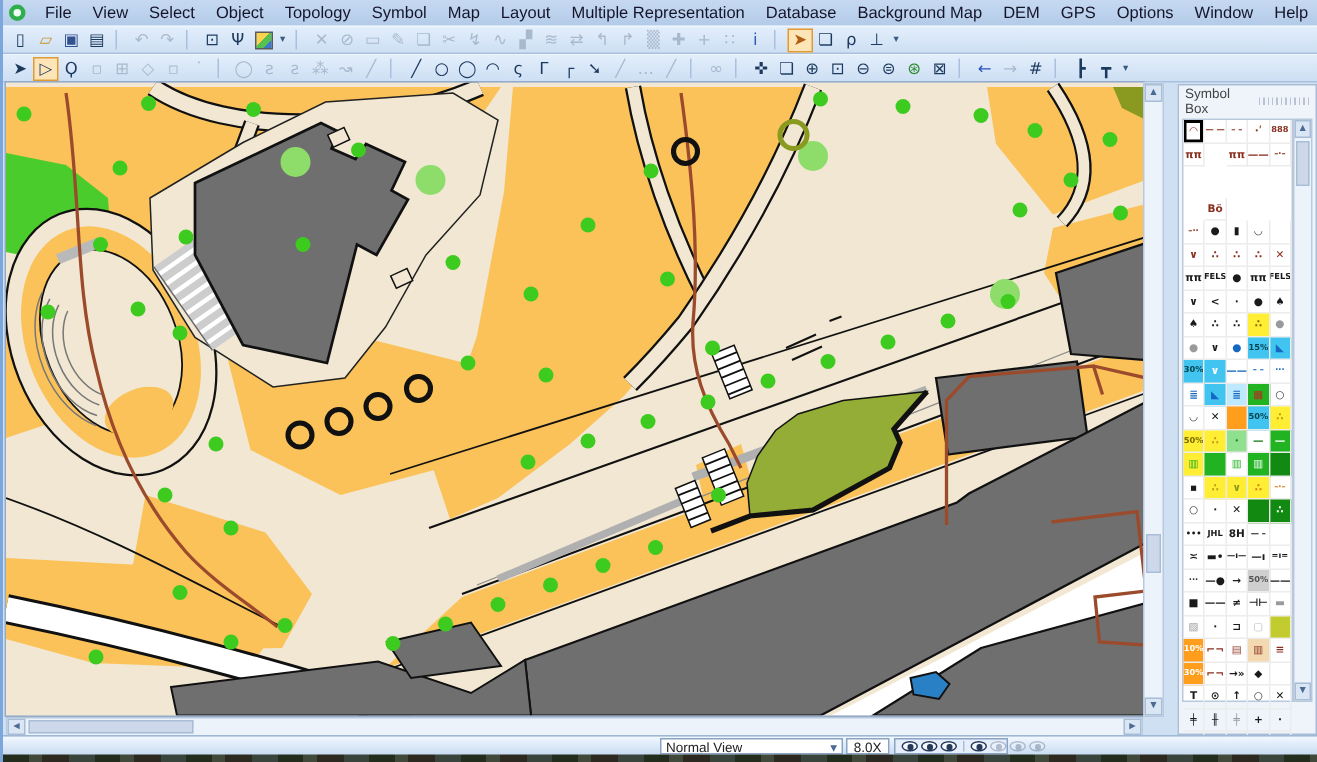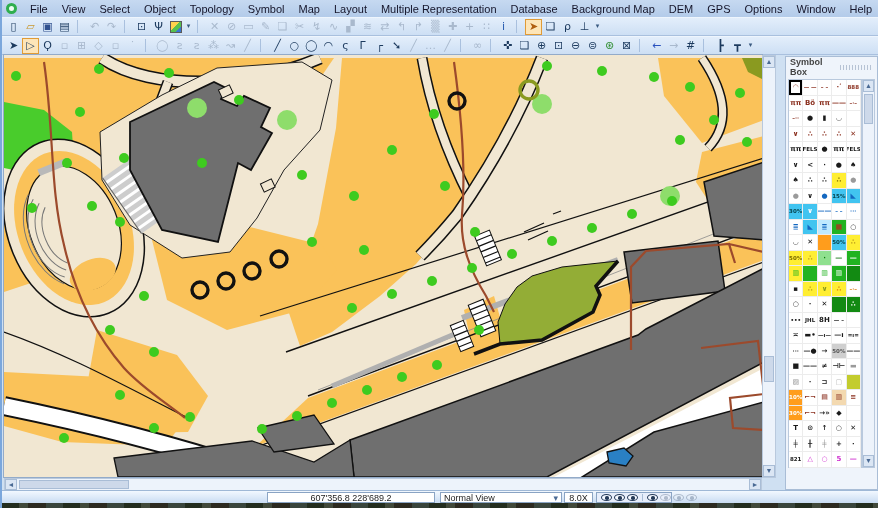--- a/index.html
+++ b/index.html
@@ -34,21 +34,21 @@
   
   .sb { position:absolute; background:#edf3fb; border:1px solid #b9c9dd; }
   #vscroll { left:760px; top:55px; width:14px; height:423px; }
   #hscroll { left:2px; top:478px; width:758px; height:13px; }
   .sb-btn { position:absolute; background:#dbe6f4; border:1px solid #a9bdd6; color:#4a6a94;
             font-size:7px; line-height:10px; text-align:center; }
   .sb-thumb { position:absolute; background:#cdd9ea; border:1px solid #a9bdd6; }
   
   #panel { position:absolute; left:783px; top:56px; width:93px; height:434px;
            background:#eff4fb; border:1px solid #a9bdd6; }
-  #panel-header { height:20px; display:flex; align-items:center; padding:0 4px; font-size:9px; color:#444;font-weight:bold; }
+  #panel-header { height:20px; display:flex; align-items:center; padding:0 4px; font-size:9px; color:#444; }
   #panel-grip { width:38px; height:5px; margin-left:5px;
                 background:repeating-linear-gradient(90deg,#b7c3d4 0 1px,transparent 1px 3px); }
   #sym-wrap { position:absolute; left:2px; top:22px; width:74px; height:389px; background:#fff;
               border:1px solid #b9c9dd; display:flex; flex-wrap:wrap; align-content:flex-start; }
   .sym-cell { width:14.4px; height:15.5px; border-right:1px solid #ececec; border-bottom:1px solid #ececec;
               display:flex; align-items:center; justify-content:center;
               font-family:"DejaVu Sans", sans-serif; font-size:7px; font-weight:bold; overflow:hidden; }
   .sym-cell.sel { box-shadow:inset 0 0 0 2px #000; }
   #sym-scroll { position:absolute; right:2px; top:22px; width:13px; height:389px;
                 background:#edf3fb; border:1px solid #b9c9dd; }
@@ -356,21 +356,21 @@
       <span>Symbol Box</span>
       <span id="panel-grip"></span>
     </div>
     <div id="sym-wrap">
         <div class="sym-cell sel" style="color: rgb(138, 47, 30);">◠</div>
         <div class="sym-cell" style="color: rgb(138, 47, 30); font-size: 5.5px;">— —</div>
         <div class="sym-cell" style="color: rgb(138, 47, 30); font-size: 5.5px;">– –</div>
         <div class="sym-cell" style="color: rgb(138, 47, 30);">·ʹ</div>
         <div class="sym-cell" style="color: rgb(138, 47, 30); font-size: 5.5px;">888</div>
         <div class="sym-cell" style="color: rgb(138, 47, 30);">ππ</div>
-        <div class="sym-cell" style="color: rgb(138, 47, 30);">Bö</div>
+        <div class="sym-cell" style="color: rgb(138, 47, 30); margin-top: 36px;">Bö</div>
         <div class="sym-cell" style="color: rgb(138, 47, 30);">ππ</div>
         <div class="sym-cell" style="color: rgb(138, 47, 30);">——</div>
         <div class="sym-cell" style="color: rgb(138, 47, 30); font-size: 5.5px;">–·–</div>
         <div class="sym-cell" style="color: rgb(138, 47, 30); font-size: 5.5px;">–··</div>
         <div class="sym-cell" style="color: rgb(26, 26, 26);">●</div>
         <div class="sym-cell" style="color: rgb(26, 26, 26);">▮</div>
         <div class="sym-cell" style="color: rgb(26, 26, 26);">◡</div>
         <div class="sym-cell" style="color: rgb(26, 26, 26);"></div>
         <div class="sym-cell" style="color: rgb(138, 47, 30);">∨</div>
         <div class="sym-cell" style="color: rgb(138, 47, 30);">∴</div>
@@ -484,21 +484,20 @@
         <div class="sym-cell" style="color: rgb(207, 47, 207);">—</div>
       </div>
     <div id="sym-scroll" class="sb">
       <div class="sb-btn" style="left:0;top:0;width:11px;height:12px">▲</div>
       <div class="sb-thumb" style="left:1px;top:14px;width:9px;height:30px"></div>
       <div class="sb-btn" style="left:0;bottom:0;width:11px;height:12px">▼</div>
     </div>
   </div>
 
   <div id="statusbar">
-    <div class="sb-box" style="left:265px;width:168px;text-align:center">607'356.8   228'689.2</div>
     <div class="sb-box" id="mode-box" style="left:438px;width:122px">
       <span>Normal View</span>
       <span style="color:#4a6a94">▾</span>
     </div>
     <div class="sb-box" style="left:562px;width:29px;text-align:center">8.0X</div>
     <div class="sb-box" id="eye-box" style="left:594px;width:76px;padding:0">
         <span class="eyes">
           <i class="eye"></i>
           <i class="eye"></i>
           <i class="eye"></i>

